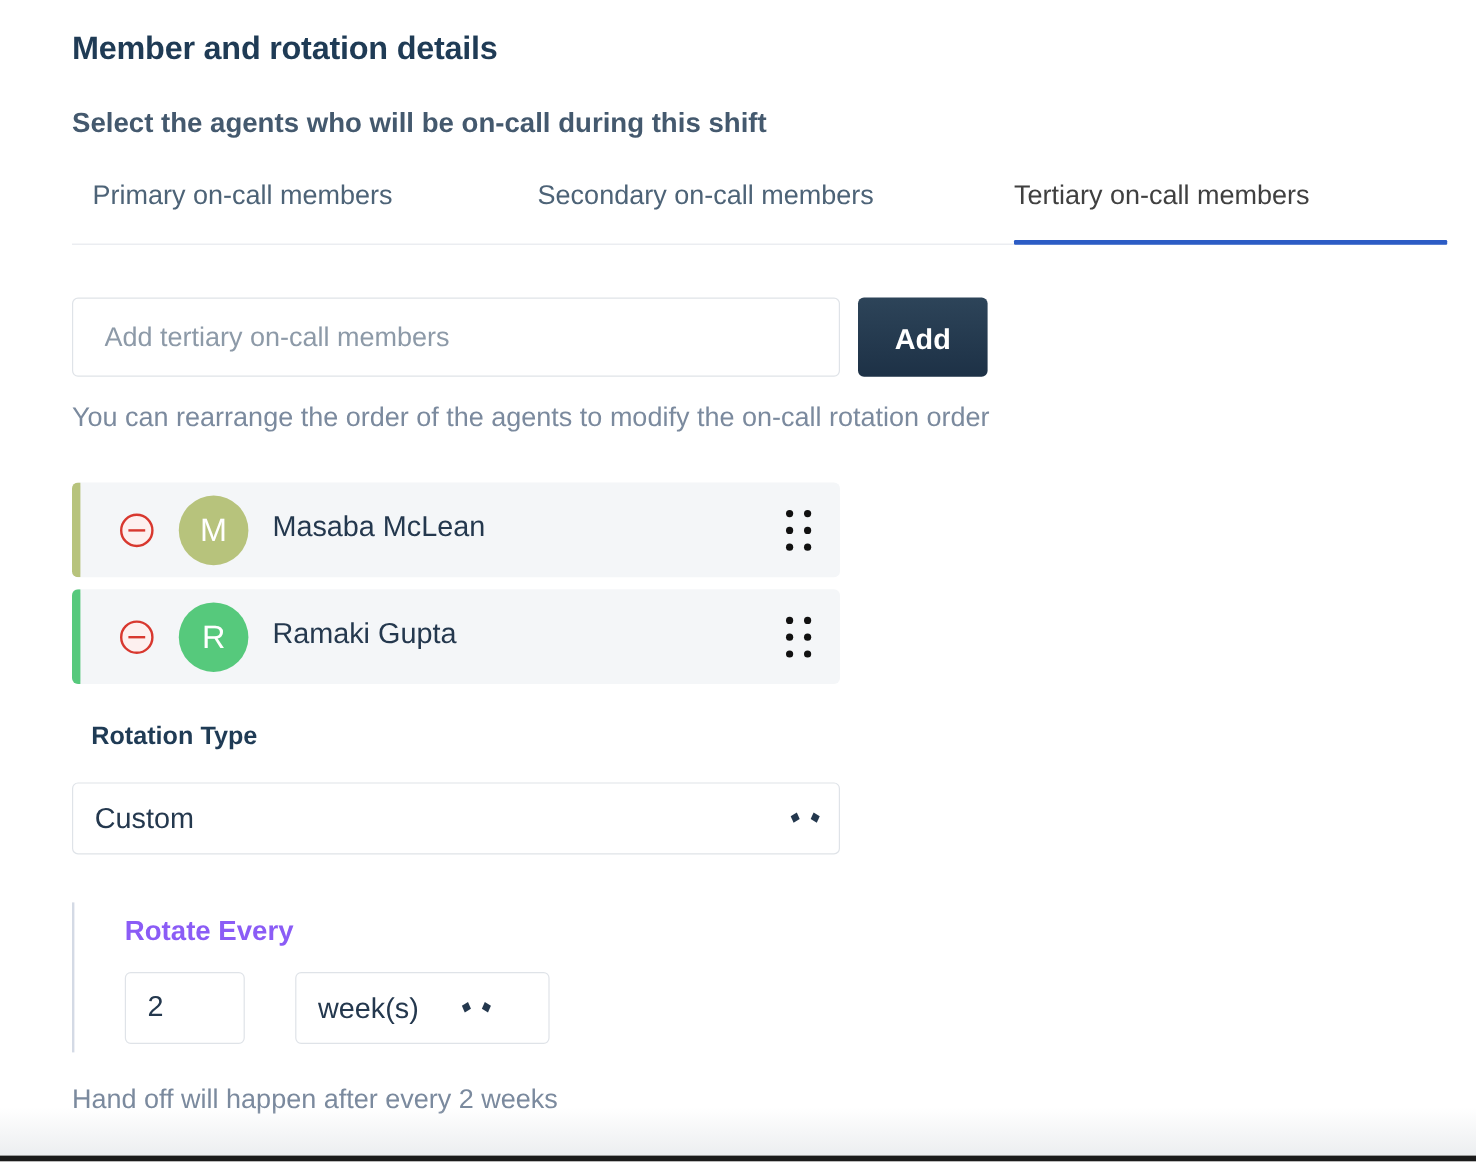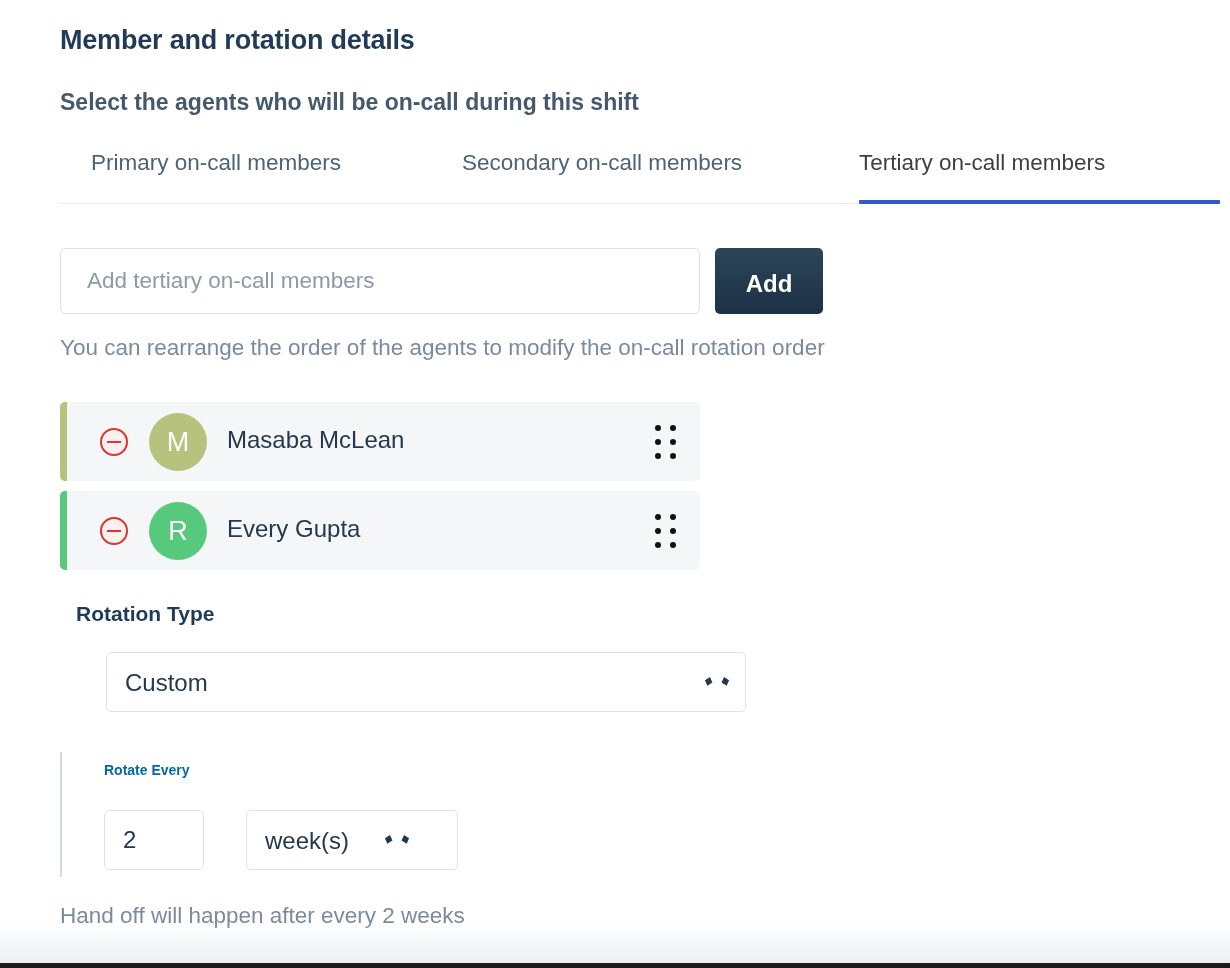--- a/index.html
+++ b/index.html
@@ -64,21 +64,20 @@
   }
   .tab {
     position: absolute;
     bottom: 0;
     height: 62px;
     font-size: 22.5px;
     color: #4d6377;
     white-space: nowrap;
     cursor: pointer;
     padding-bottom: 0;
-    margin-left: 14px;
   }
   .tab .tab-text {
     position: absolute;
     left: 0;
     top: 8px;
     white-space: nowrap;
   }
   .tab.active .tab-text { color: #404040; }
   .tab.active::after {
     content: "";
@@ -247,21 +246,20 @@
     color: #1f3b55;
     white-space: nowrap;
     margin-left: 16px;
   }
   .rotation-select-wrap {
     position: absolute;
     left: 60px;
     top: 652px;
     width: 640px;
     height: 60px;
-    margin-left: 46px;
   }
   .rotation-select {
     width: 100%;
     height: 100%;
     border: 1px solid #dfe3e8;
     border-radius: 5px;
     background: #ffffff;
     font-family: "Liberation Sans", sans-serif;
     font-size: 24px;
     color: #24384e;
@@ -298,23 +296,23 @@
     top: 752px;
     width: 380px;
     height: 125px;
     border-left: 2px solid #d4dae5;
     padding-left: 42px;
   }
   .rotate-every-label {
     position: absolute;
     left: 42px;
     top: 10px;
-    font-size: 14px;
+    font-size: 23px;
     font-weight: bold;
-    color: #0369a1;
+    color: #8b5cf6;
     white-space: nowrap;
   }
   .rotate-number {
     position: absolute;
     left: 42px;
     top: 58px;
     width: 100px;
     height: 60px;
     border: 1px solid #dfe3e8;
     border-radius: 5px;
@@ -420,21 +418,21 @@
           <span></span>
           <span></span>
           <span></span>
       </div>
     </div>
 
     <div class="member-row">
       <div class="member-accent" id="accent-1" style="background: rgb(86, 201, 124);"></div>
       <div class="remove-icon"></div>
       <div class="avatar" id="avatar-1" style="background: rgb(86, 201, 124);">R</div>
-      <div class="member-name">Every Gupta</div>
+      <div class="member-name">Ramaki Gupta</div>
       <div class="drag-handle">
         <span></span>
           <span></span>
           <span></span>
           <span></span>
           <span></span>
           <span></span>
       </div>
     </div>
 

